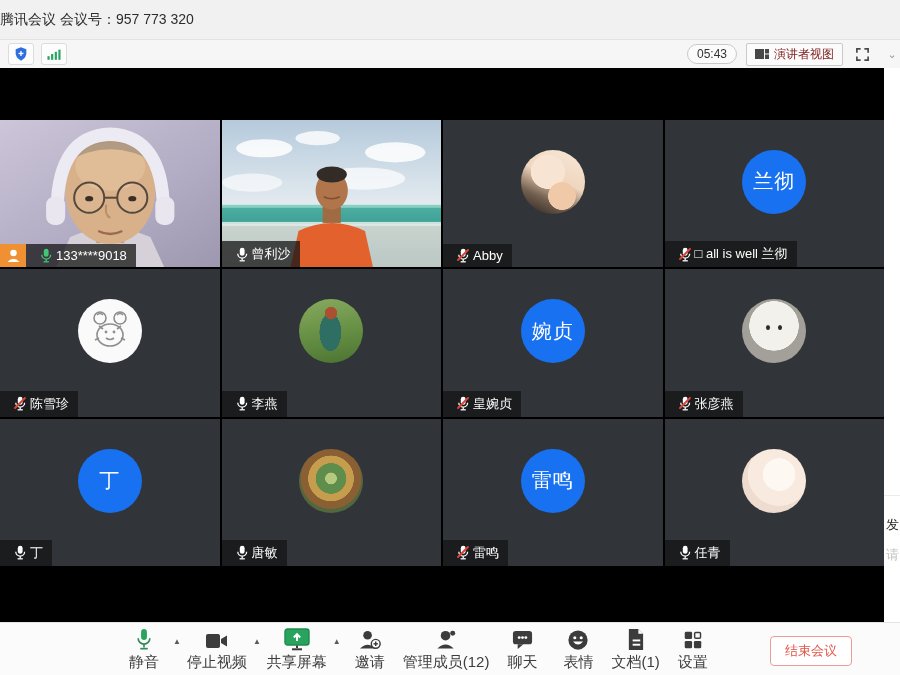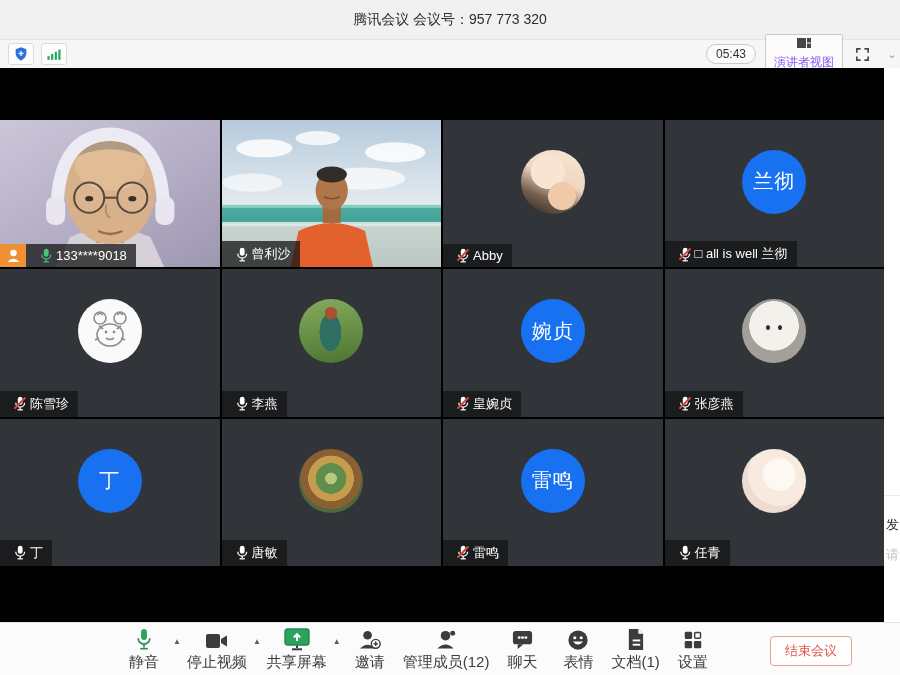--- a/index.html
+++ b/index.html
@@ -3,34 +3,34 @@
 <meta charset="utf-8">
 <style>
   * { margin:0; padding:0; box-sizing:border-box; }
   html,body { width:900px; height:675px; overflow:hidden; background:#000;
               font-family:"Liberation Sans", sans-serif; }
   #app { position:relative; width:900px; height:675px; background:#000; }
 
   
   .titlebar { position:absolute; top:0; left:0; width:900px; height:40px;
               background:#f1f1f1; border-bottom:1px solid #e3e3e3;
-              display:flex; align-items:center; justify-content:center;
+              display:flex; align-items:center; 
               font-size:14px; color:#2d2d2d; }
 
   
   .topbar { position:absolute; top:40px; left:0; width:884px; height:28px;
             background:#f6f6f6; display:flex; align-items:center; }
   .tb-left { display:flex; align-items:center; gap:7px; margin-left:8px; }
   .iconbox { width:26px; height:22px; background:#fdfdfd; border:1px solid #dcdcdc;
              border-radius:3px; display:flex; align-items:center; justify-content:center; }
   .tb-right { margin-left:auto; display:flex; align-items:center; gap:9px; margin-right:12px; }
   .timerbox { border:1px solid #c9c9c9; background:#fbfbfb; border-radius:10px;
               font-size:12px; color:#333; padding:2px 9px; }
   .viewbtn { border:1px solid #c9c9c9; background:#fbfbfb; border-radius:2px;
-             font-size:12px; color:#8b5cf6; padding:2px 8px; display:flex; align-items:center; gap:5px; cursor:default;flex-direction:column; }
+             font-size:12px; color:#7f1d1d; padding:2px 8px; display:flex; align-items:center; gap:5px; cursor:default; }
   .fsbtn { width:20px; height:20px; display:flex; align-items:center; justify-content:center; }
 
   
   .sidestrip { position:absolute; top:40px; left:884px; width:16px; height:582px;
                background:#fff; overflow:hidden; }
   .sidestrip .chev { height:28px; background:#f6f6f6; display:flex; align-items:center;
                      justify-content:center; color:#9a9a9a; font-size:11px; }
   .sidestrip .inputsec { position:absolute; top:455px; left:0; right:0; bottom:0;
                          border-top:1px solid #ececec; }
   .schar-top { position:absolute; top:476px; left:2px; font-size:13px; color:#2b2b2b; white-space:nowrap; }

